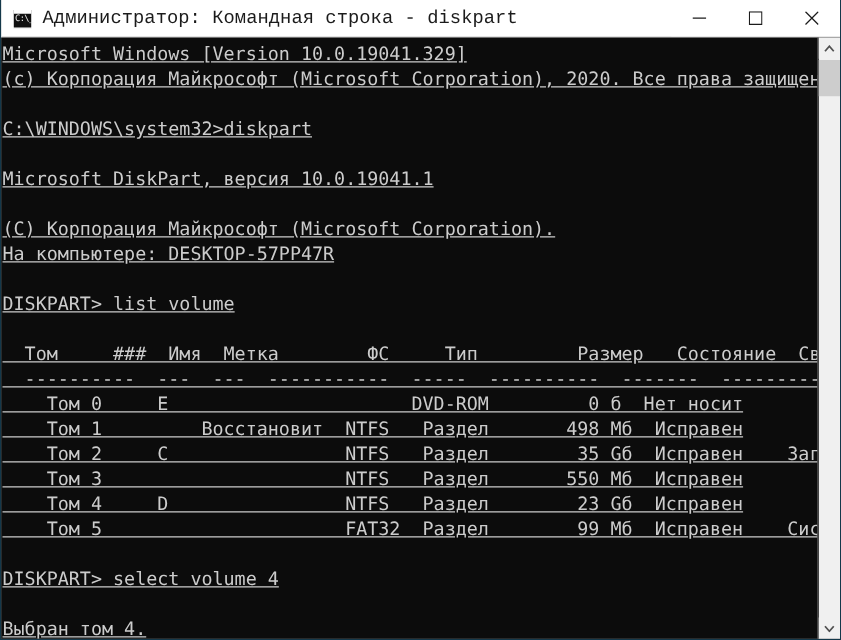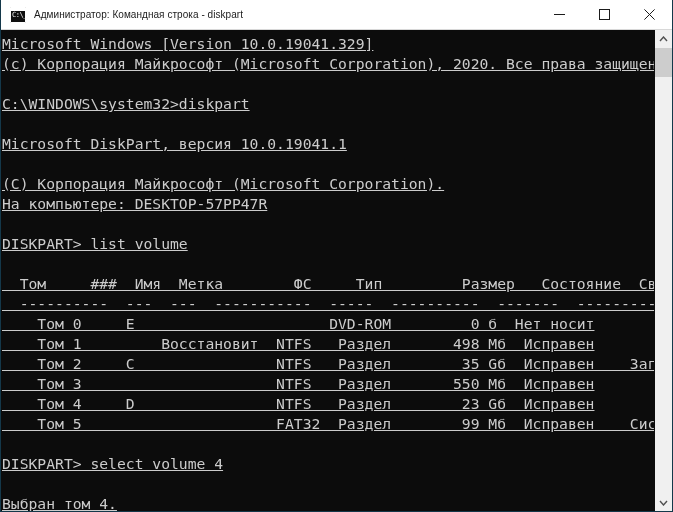--- a/index.html
+++ b/index.html
@@ -58,22 +58,22 @@
     position: absolute;
     top: 3px; left: 1px;
     font-family: "DejaVu Sans Mono", monospace;
     font-size: 7px;
     line-height: 9px;
     color: #f0f0f0;
     letter-spacing: -0.5px;
     white-space: nowrap;
   }
   #title-text {
-    font-family: Liberation Sans, sans-serif;
-    font-size: 10px;
+    font-family: Liberation Mono, monospace;
+    font-size: 15px;
     color: #1b1b1b;
     white-space: nowrap;
     letter-spacing: 0.05px;
   }
   #window-controls {
     position: absolute;
     right: 0;
     top: 0;
     height: 29px;
     display: flex;

